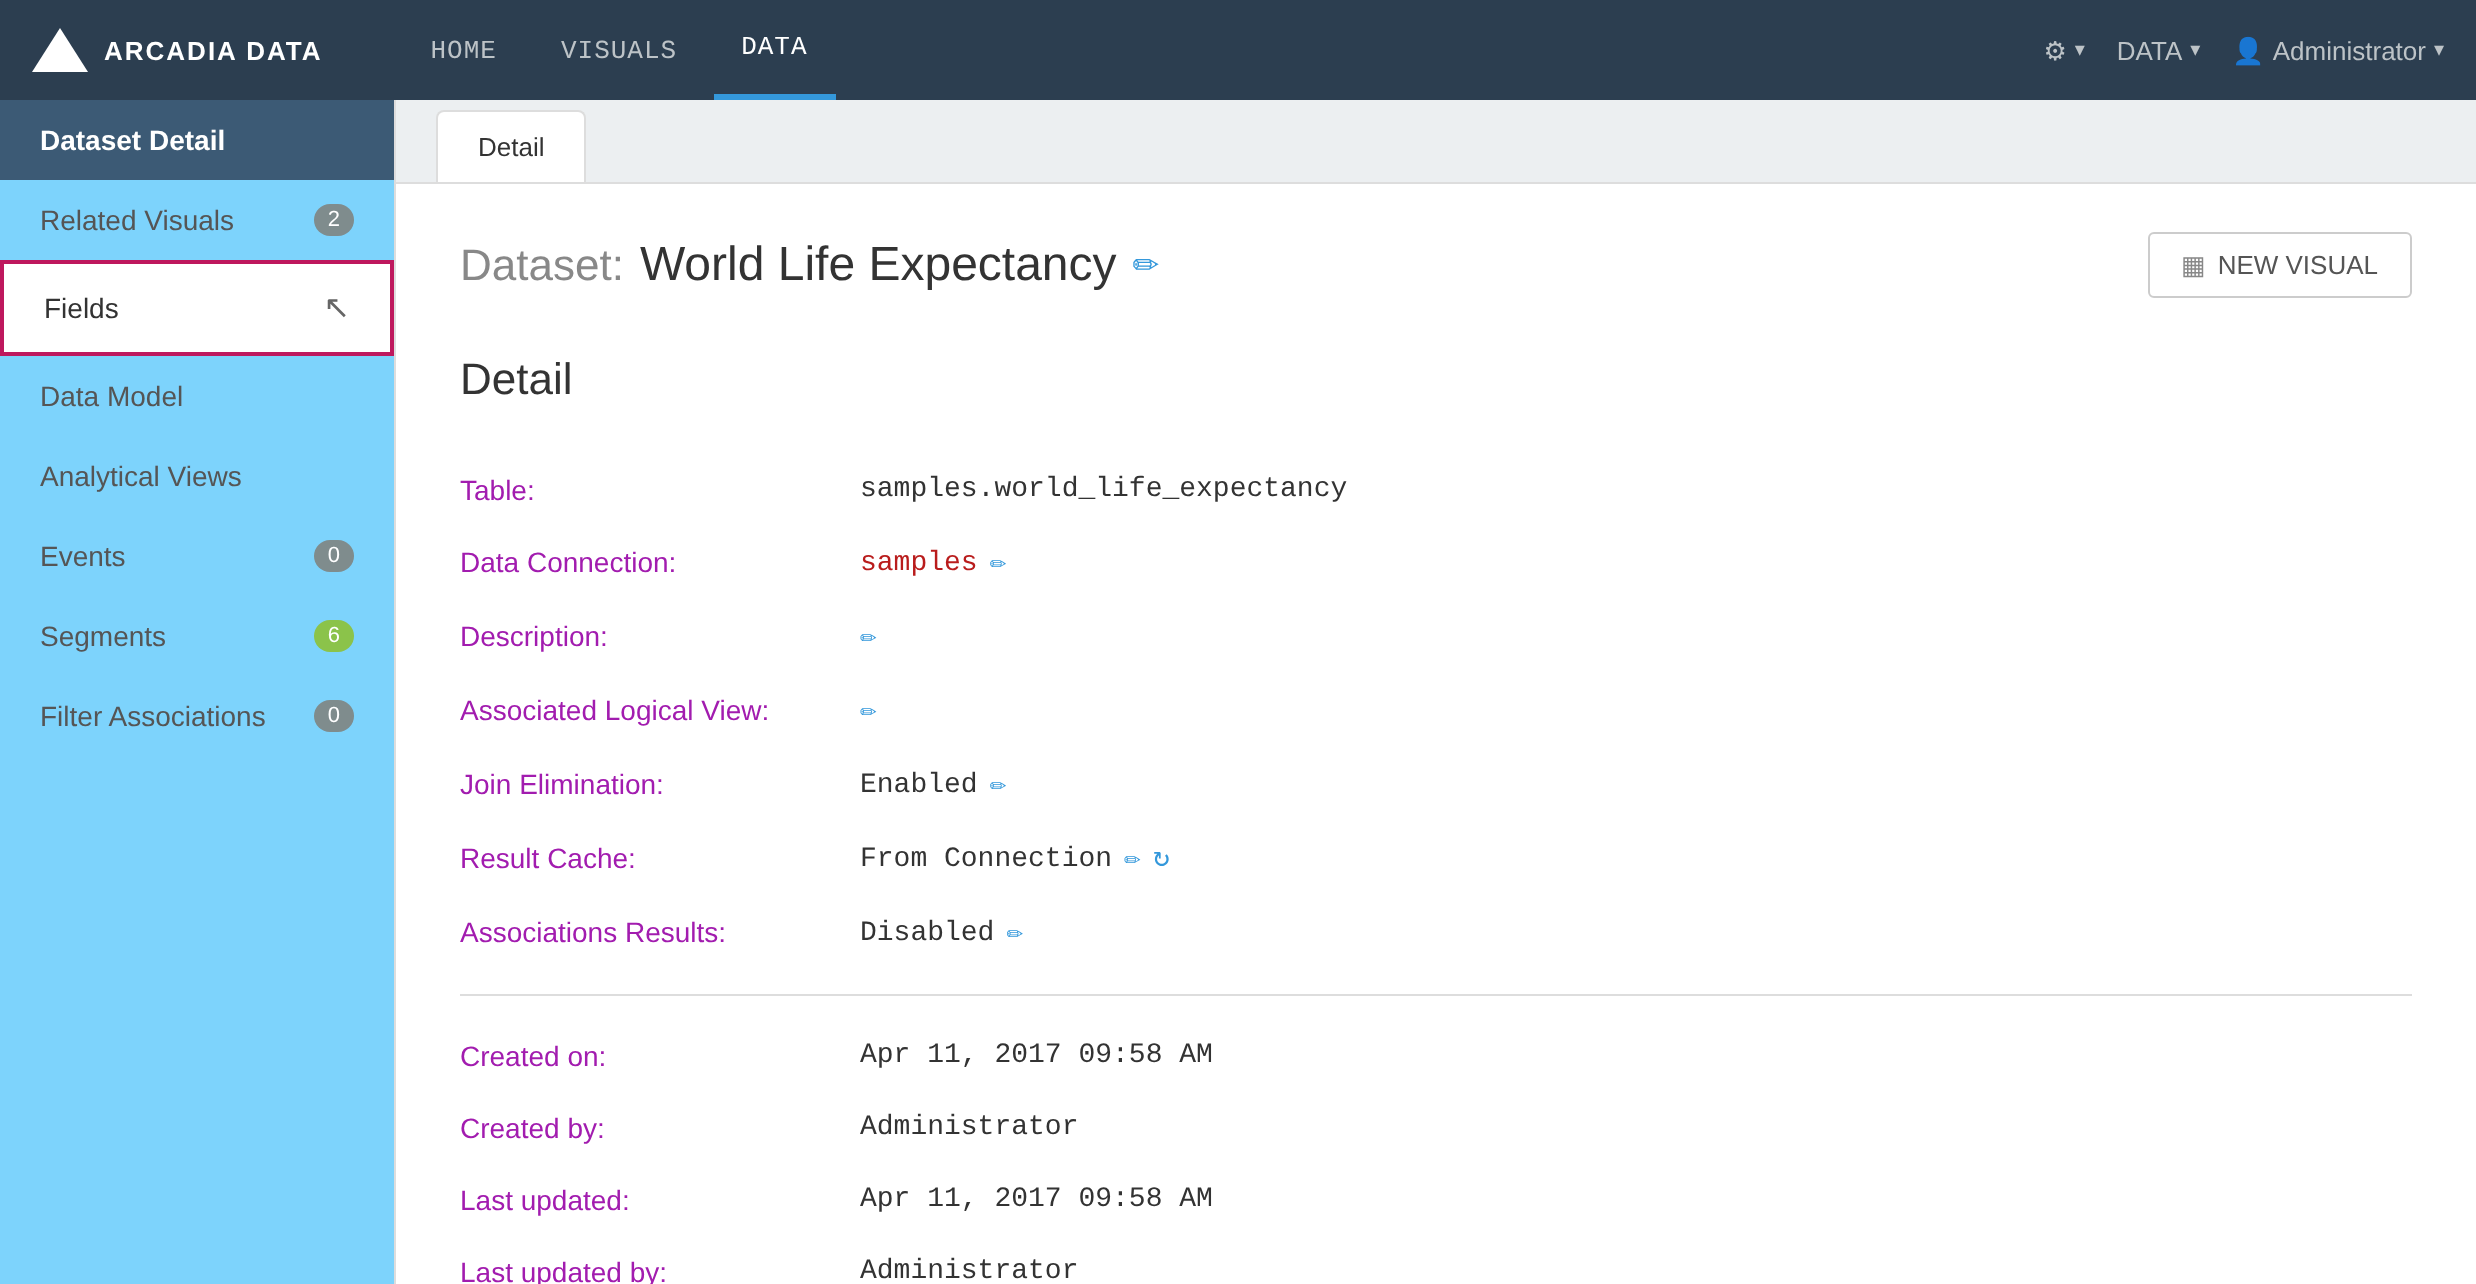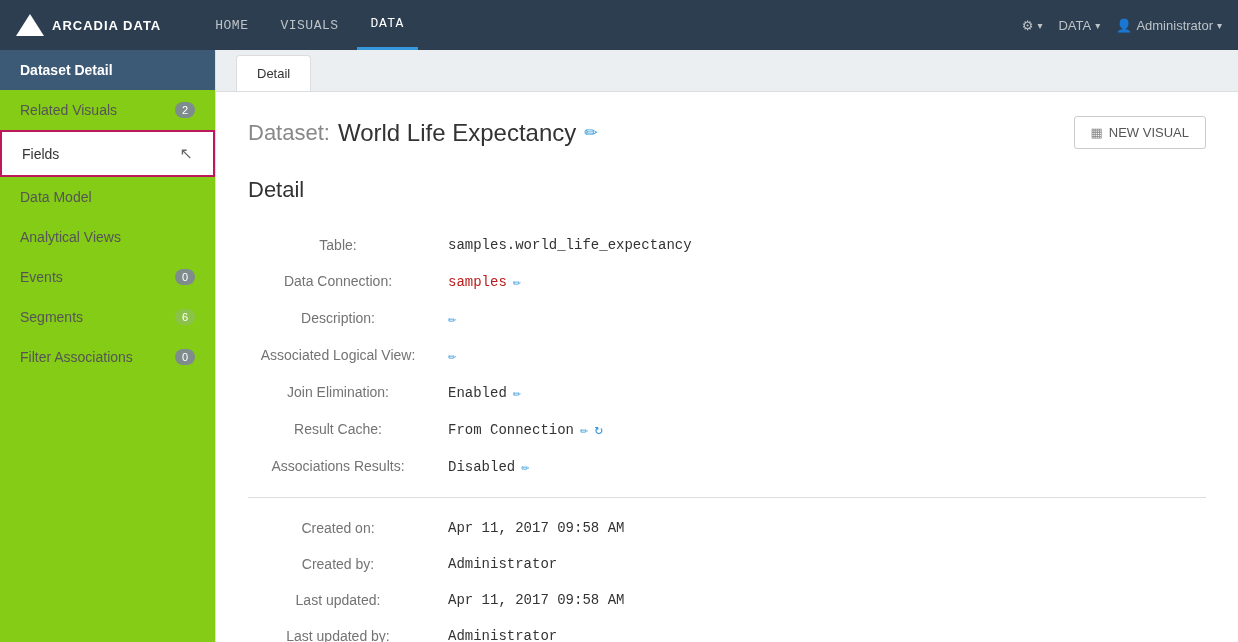--- a/index.html
+++ b/index.html
@@ -74,22 +74,22 @@
 
     
     .layout {
       display: flex;
       flex: 1;
       overflow: hidden;
     }
 
     
     .sidebar {
-      width: 216px;
-      background: #84cc16;
+      width: 198px;
+      background: #7dd3fc;
       border-right: 1px solid #ddd;
       flex-shrink: 0;
       overflow-y: auto;
     }
     .sidebar-item {
       display: flex;
       align-items: center;
       justify-content: space-between;
       padding: 12px 20px;
       cursor: pointer;
@@ -208,25 +208,24 @@
 
     .detail-table {
       width: 100%;
       border-collapse: collapse;
     }
     .detail-table td {
       padding: 10px 0;
       vertical-align: top;
     }
     .detail-table .field-label {
-      color: #737373;
+      color: #a21caf;
       font-size: 14px;
       width: 200px;
       padding-right: 20px;
-      text-align: center;
     }
     .detail-table .field-value {
       color: #333;
       font-size: 14px;
       display: flex;
       align-items: center;
       gap: 6px;
       font-family: Liberation Mono, monospace;
     }
     .detail-table .field-value .edit-icon {

